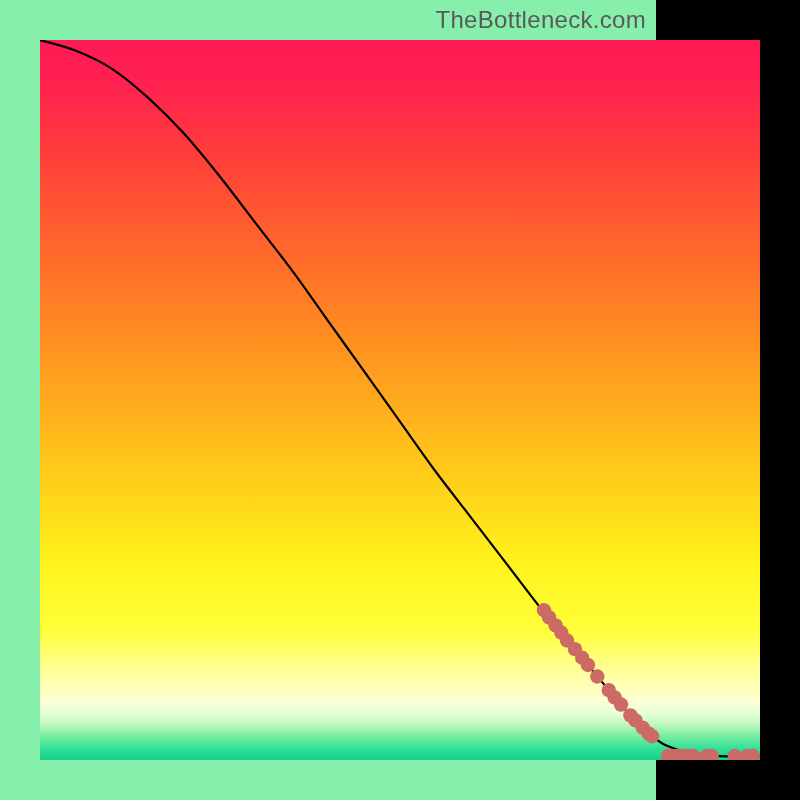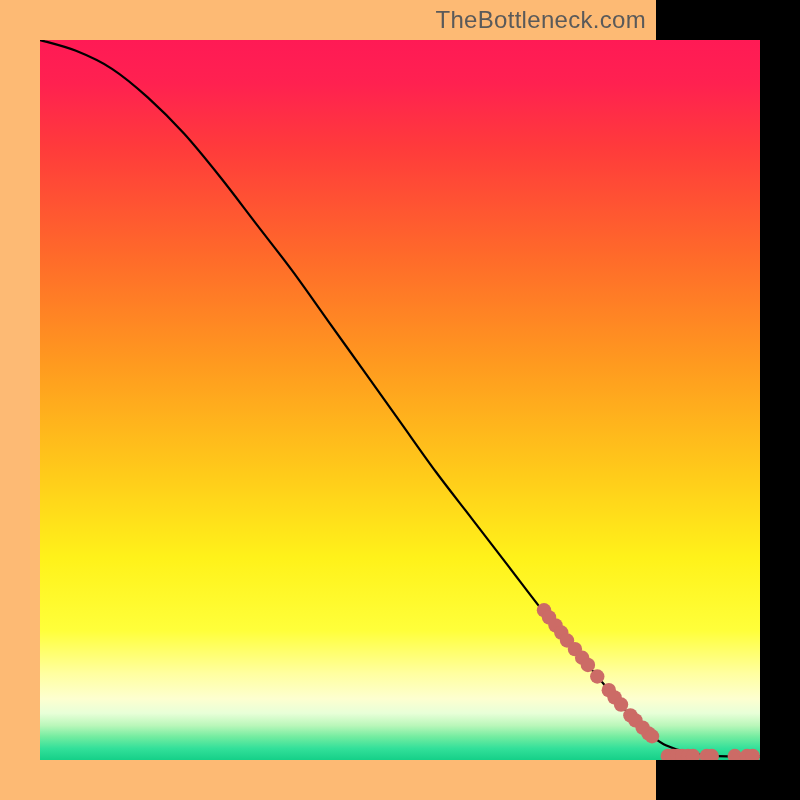--- a/index.html
+++ b/index.html
@@ -7,21 +7,21 @@
     padding: 0;
     width: 800px;
     height: 800px;
     background: #000;
     overflow: hidden;
   }
   .container {
     position: relative;
     width: 656px;
     height: 800px;
-    background: #fdba74;
+    background: #86efac;
   }
   .watermark {
     position: absolute;
     top: 6px;
     right: 10px;
     font-family: Arial, Helvetica, sans-serif;
     font-size: 24px;
     color: #5a5a5a;
     letter-spacing: 0.3px;
     z-index: 10;

